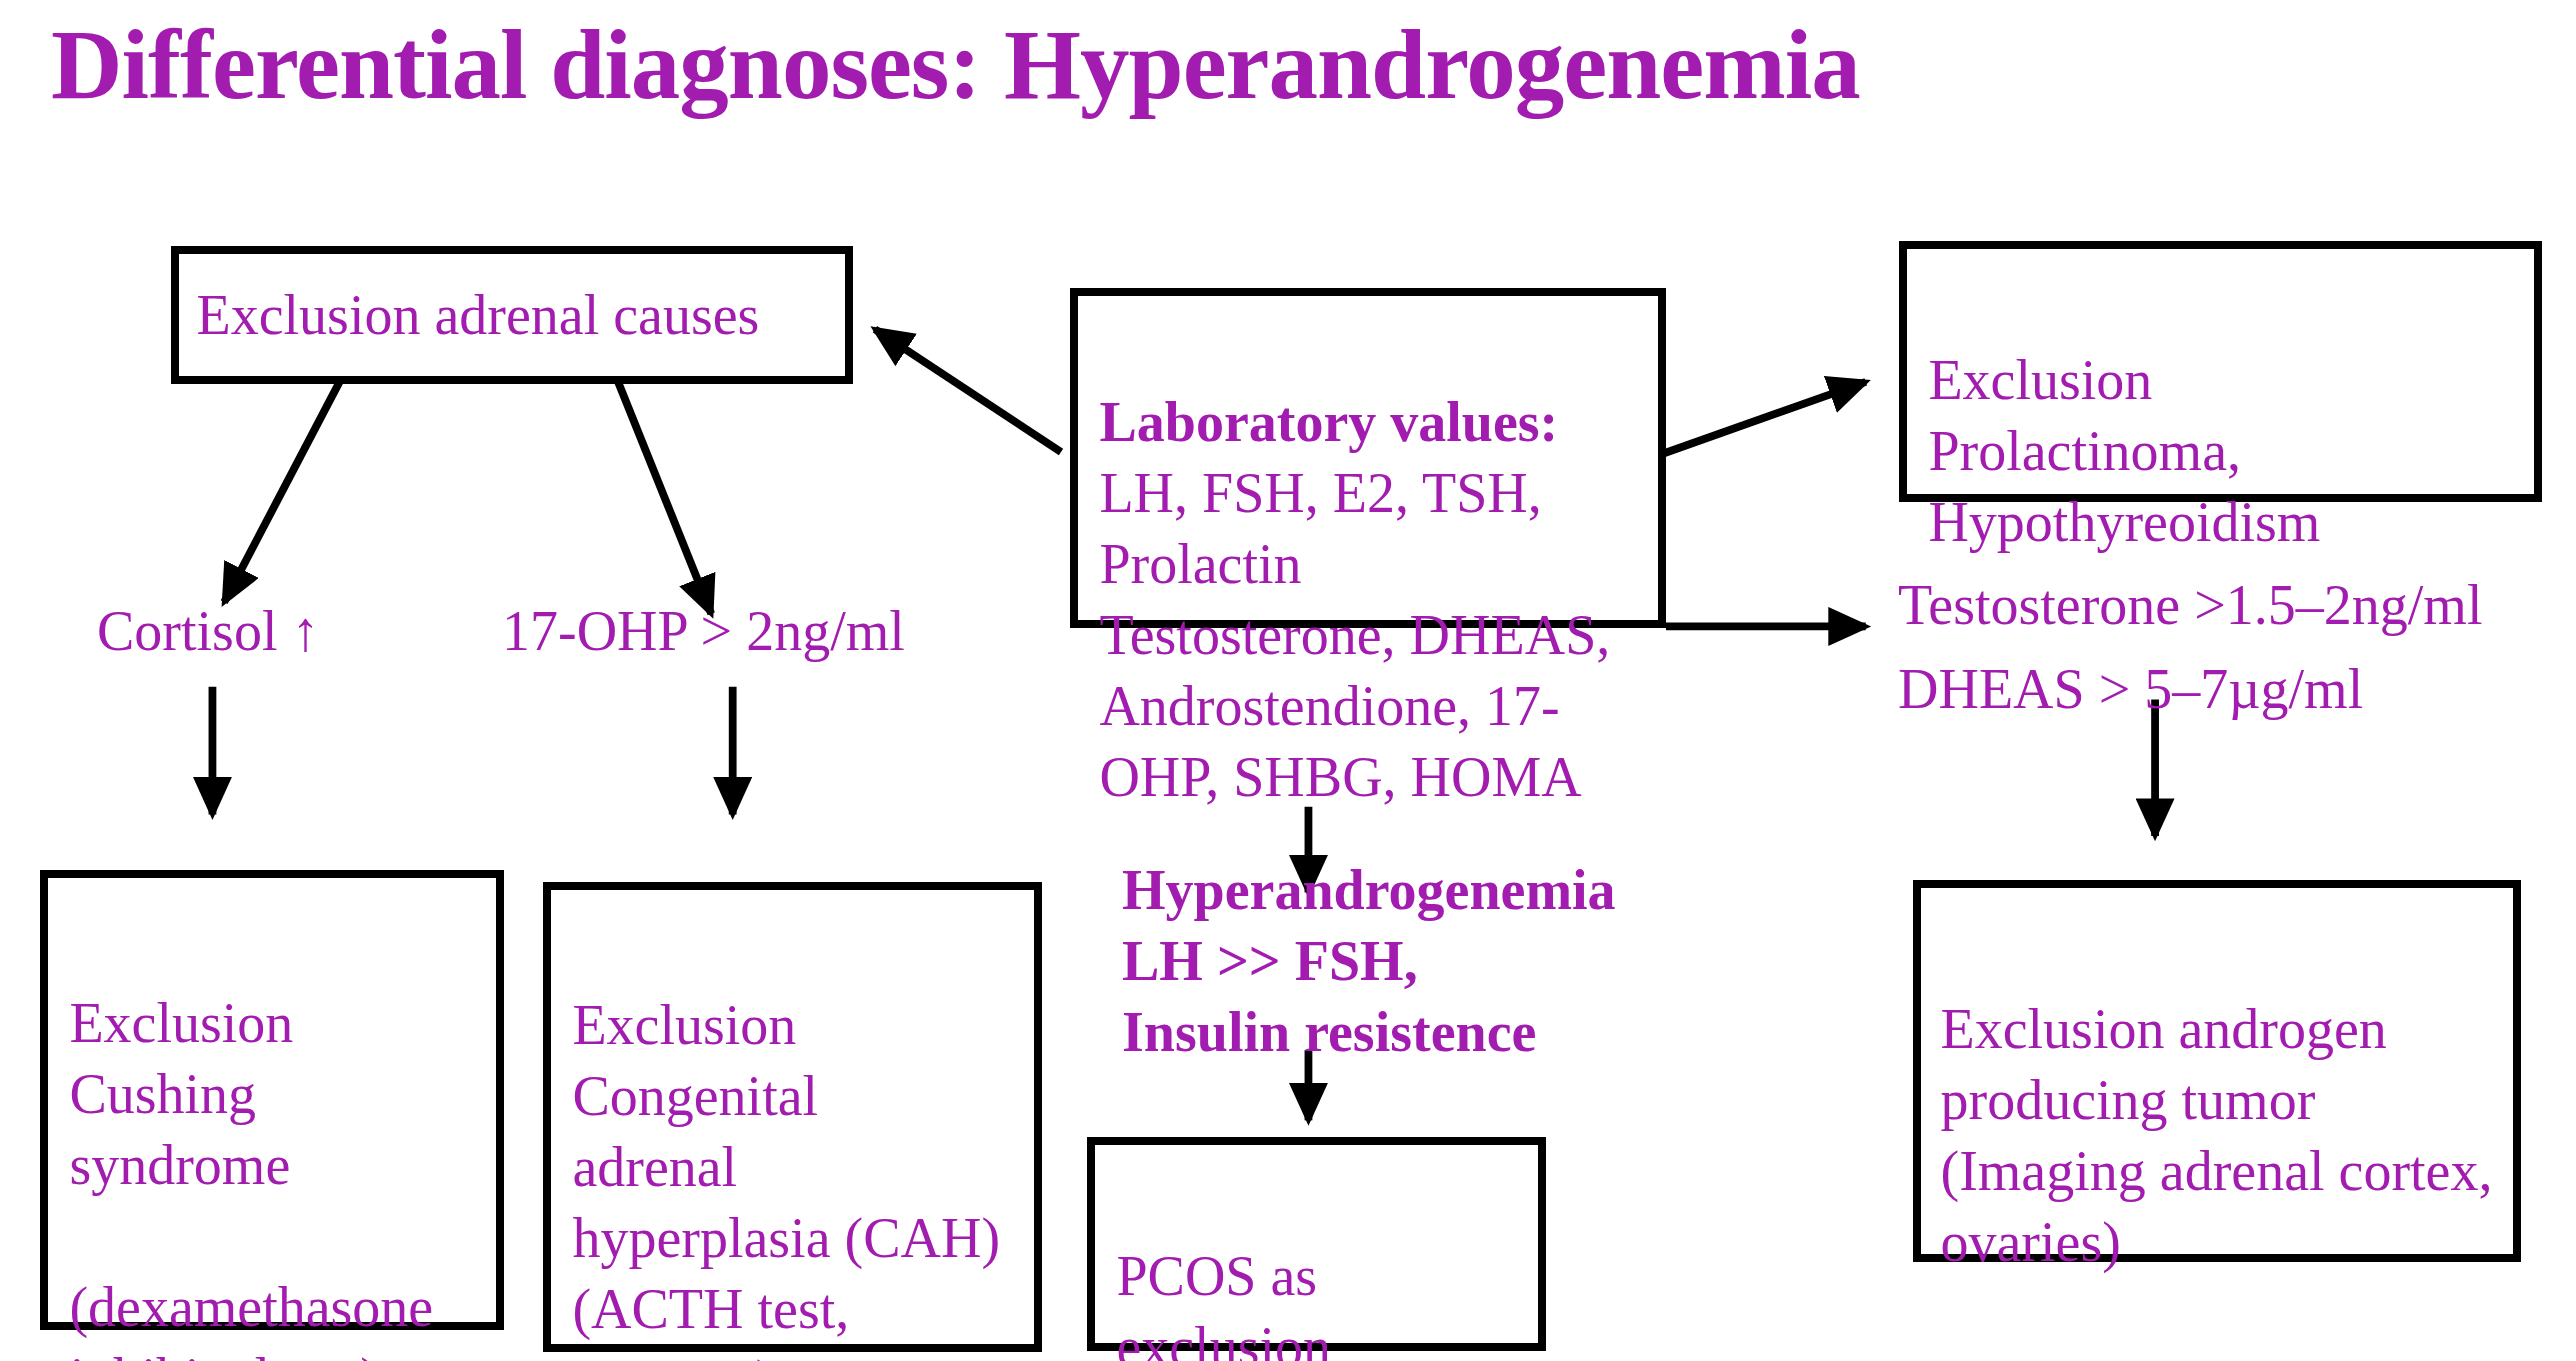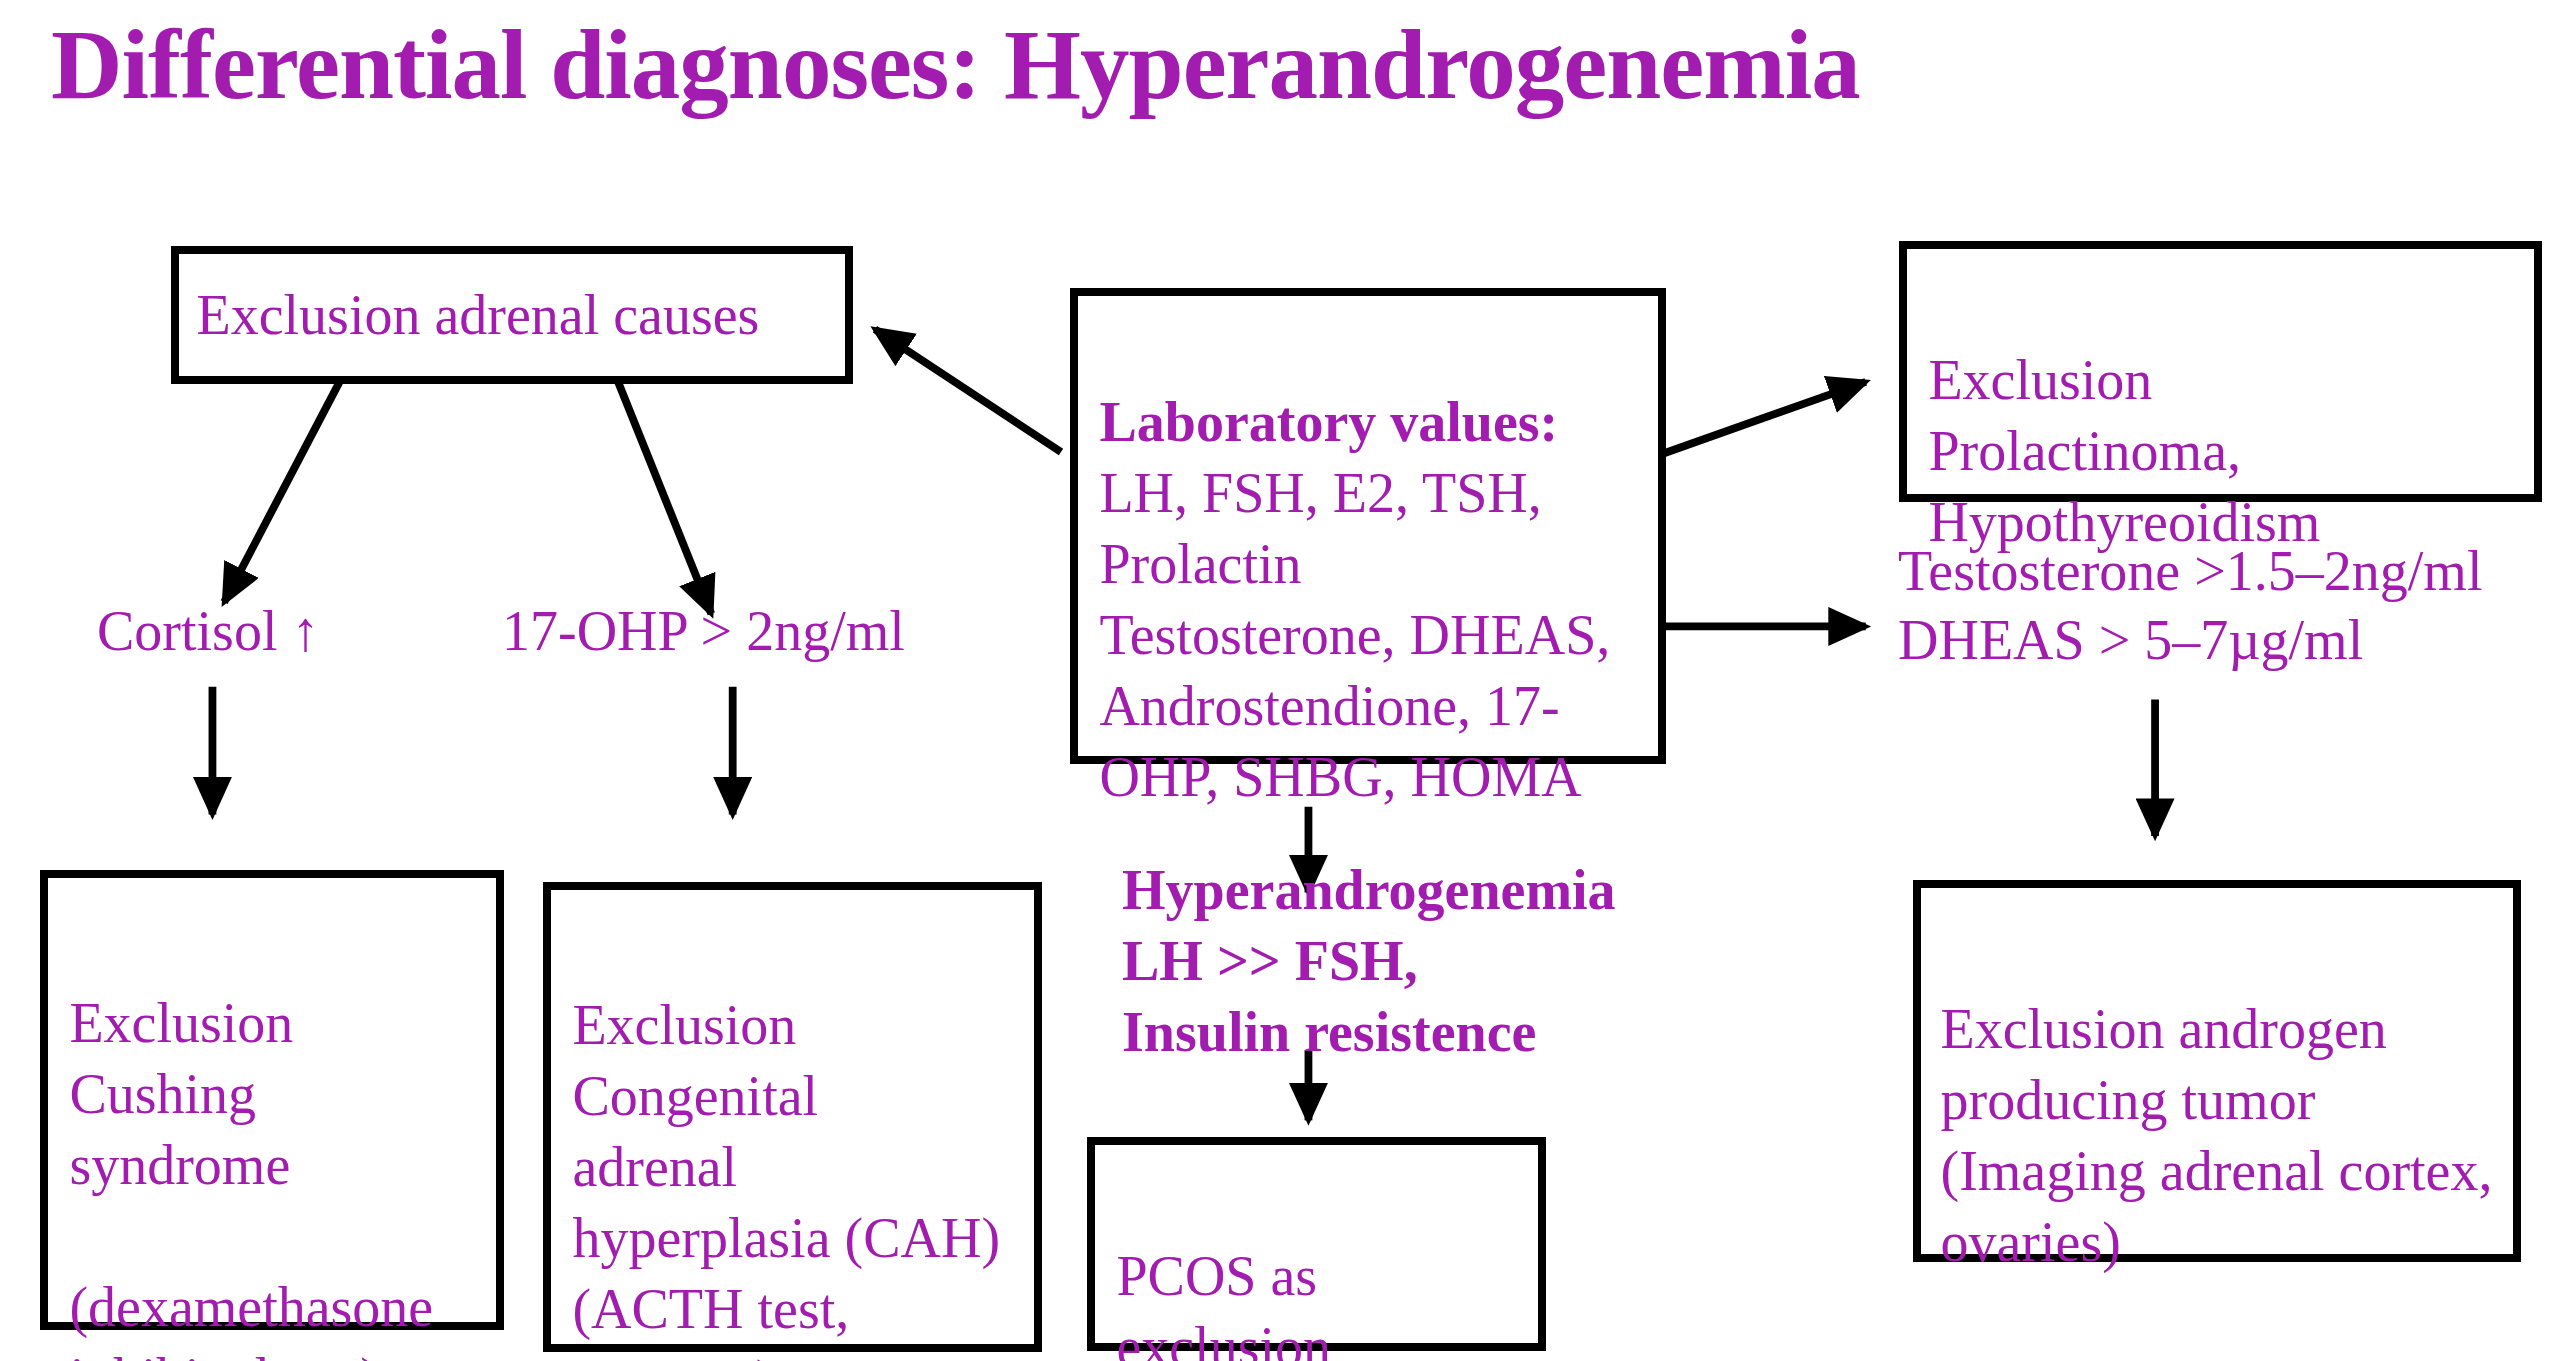--- a/index.html
+++ b/index.html
@@ -45,37 +45,37 @@
     position: absolute;
     font-size: 56px;
     line-height: 71px;
     white-space: pre-line;
   }
   .lab-title { font-weight: bold; }
 
   
   #box-adrenal        { left: 171px;  top: 246px;  width: 682px;  height: 138px;
                         display: flex; align-items: center; padding-left: 17.5px; }
-  #box-lab            { left: 1070px; top: 288px;  width: 596px;  height: 476px;
+  #box-lab            { left: 1070px; top: 288px;  width: 596px;  height: 340px;
                         padding: 19.5px 9.7px 0 21.4px; }
   #box-prolactinoma   { left: 1899px; top: 241px;  width: 643px;  height: 261px;
                         padding: 25px 9.7px 0 21.4px; }
   #box-cushing        { left: 40px;   top: 870px;  width: 464px;  height: 460px;
                         padding: 39px 9.7px 0 21.4px; }
   #box-cah            { left: 543px;  top: 882px;  width: 499px;  height: 470px;
                         padding: 29px 9.7px 0 21.4px; }
   #box-pcos           { left: 1087px; top: 1137px; width: 459px;  height: 214px;
                         padding: 25px 9.7px 0 21.4px; }
   #box-androgen-tumor { left: 1913px; top: 880px;  width: 608px;  height: 382px;
                         padding: 35px 9.7px 0 19.5px; }
 
   #label-cortisol          { left: 97px;  top: 596px; }
   #label-ohp               { left: 502px;  top: 596px; }
   #label-hyperandrogenemia { left: 1122px; top: 855px; font-weight: bold; }
-  #label-testosterone      { left: 1898px; top: 537px; line-height: 69px; font-family: Liberation Serif, serif; }
+  #label-testosterone      { left: 1898px; top: 563px; line-height: 84px; font-family: Liberation Serif, serif; }
 </style>
 </head>
 <body>
 
 <div id="canvas">
 
   <svg id="connector-layer" viewBox="0 0 2644 1397" xmlns="http://www.w3.org/2000/svg">
     <defs>
       <marker id="ah" markerUnits="strokeWidth" markerWidth="6" markerHeight="5" refX="4.8" refY="2.5" orient="auto">
         <path d="M0,0 L5.5,2.5 L0,5 z" fill="#000000"></path>

